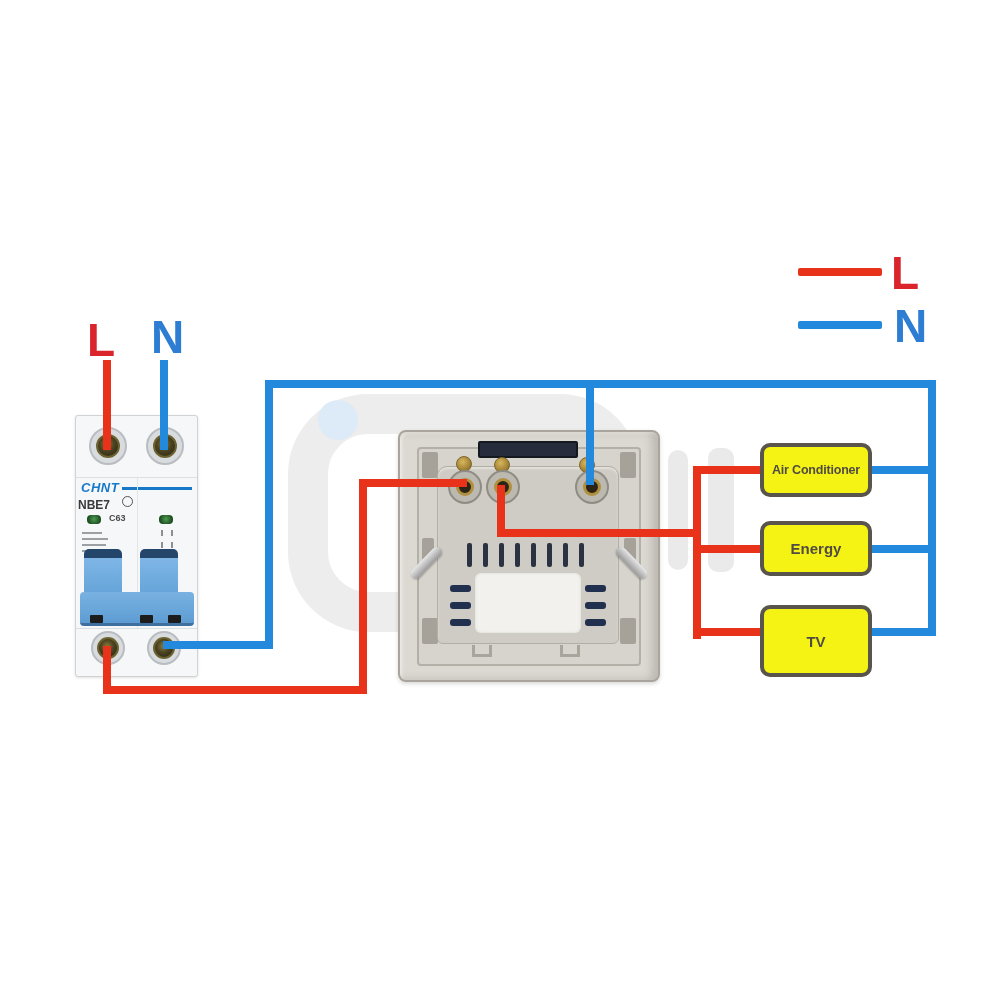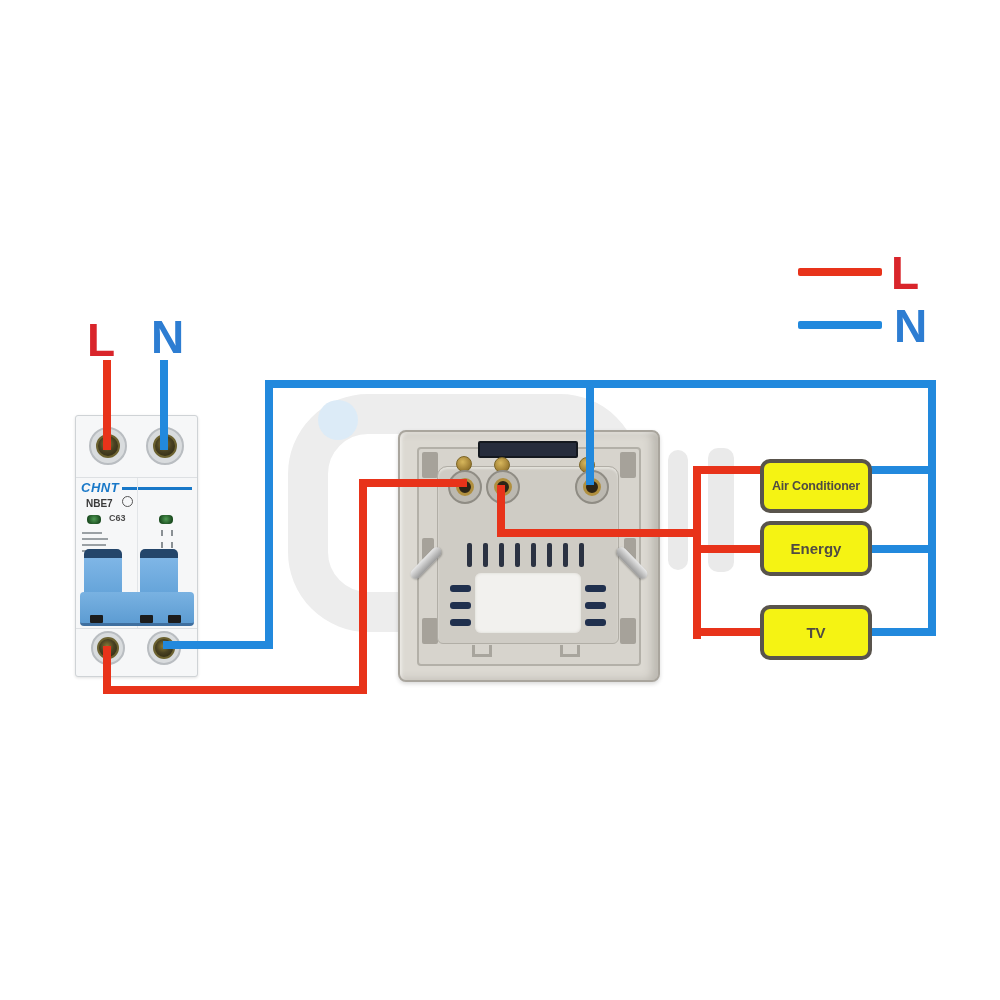--- a/index.html
+++ b/index.html
@@ -35,21 +35,21 @@
            border:1px solid #cfd3d6;border-radius:3px;box-sizing:border-box;box-shadow:0 1px 3px rgba(0,0,0,.12);}
   .bk-seam-h{position:absolute;left:0;width:100%;height:1px;background:#dde0e3;}
   .bk-seam-v{position:absolute;top:62px;left:61px;width:1px;height:150px;background:#e2e5e8;}
   .terminal{position:absolute;border-radius:50%;}
   .term-ring{background:#d9dcde;border:2px solid #b9bdc1;box-sizing:border-box;}
   .term-core{background:radial-gradient(circle at 45% 40%, #8a7a36 0%, #4a4222 45%, #26220f 100%);
              border:2px solid #6c6230;box-sizing:border-box;}
   .bk-brand{position:absolute;left:5px;top:64px;font-size:13px;font-weight:800;font-style:italic;
             color:#1878c8;letter-spacing:.5px;}
   .bk-brandline{position:absolute;left:46px;top:71px;width:70px;height:3px;background:#1878c8;}
-  .bk-model{position:absolute;left:10px;top:82px;font-size:10px;font-weight:700;color:#3a3a3a;}
+  .bk-model{position:absolute;left:2px;top:82px;font-size:12px;font-weight:700;color:#3a3a3a;}
   .bk-cert{position:absolute;left:46px;top:80px;width:11px;height:11px;border:1.5px solid #555;
            border-radius:50%;box-sizing:border-box;}
   .bk-led{position:absolute;width:14px;height:9px;border-radius:4px;
           background:radial-gradient(circle at 50% 45%, #4f9a52 0%, #1d4f22 70%);}
   .bk-rating{position:absolute;left:33px;top:97px;font-size:9px;font-weight:700;color:#4a4a4a;}
   .bk-fineline{position:absolute;height:2px;background:#9aa0a4;}
   .bk-mark{position:absolute;width:2px;height:6px;background:#8a9094;}
   .bk-handle{position:absolute;top:133px;width:38px;height:54px;border-radius:5px 5px 2px 2px;
              background:linear-gradient(180deg,#24466b 0 9px,#7fb6e6 9px,#5e9fd6 100%);}
   .bk-tiebar{position:absolute;left:4px;top:176px;width:114px;height:34px;border-radius:4px;
@@ -215,24 +215,24 @@
   <div class="wire neutral" style="left:160px;top:360px;width:8px;height:90px;"></div>
   <div class="wire neutral" style="left:163px;top:641px;width:110px;height:8px;"></div>
   <div class="wire neutral" style="left:265px;top:380px;width:8px;height:269px;"></div>
   <div class="wire neutral" style="left:265px;top:380px;width:671px;height:8px;"></div>
   <div class="wire neutral" style="left:586px;top:384px;width:8px;height:101px;"></div>
   <div class="wire neutral" style="left:928px;top:380px;width:8px;height:256px;"></div>
   <div class="wire neutral" style="left:870px;top:466px;width:58px;height:8px;"></div>
   <div class="wire neutral" style="left:870px;top:545px;width:58px;height:8px;"></div>
   <div class="wire neutral" style="left:870px;top:628px;width:58px;height:8px;"></div>
 
-  <div class="load-box" style="top:443px;height:54px;margin-top:16px;">
+  <div class="load-box" style="top:443px;height:54px;">
     <span style="font-size:12.5px;letter-spacing:-.2px;">Air Conditioner</span>
   </div>
   <div class="load-box" style="top:521px;height:55px;">
     <span style="font-size:15px;">Energy</span>
   </div>
-  <div class="load-box" style="top:605px;height:55px;">
+  <div class="load-box" style="top:605px;height:72px;">
     <span style="font-size:15px;">TV</span>
   </div>
 
 
 </div>
 
 </body></html>

